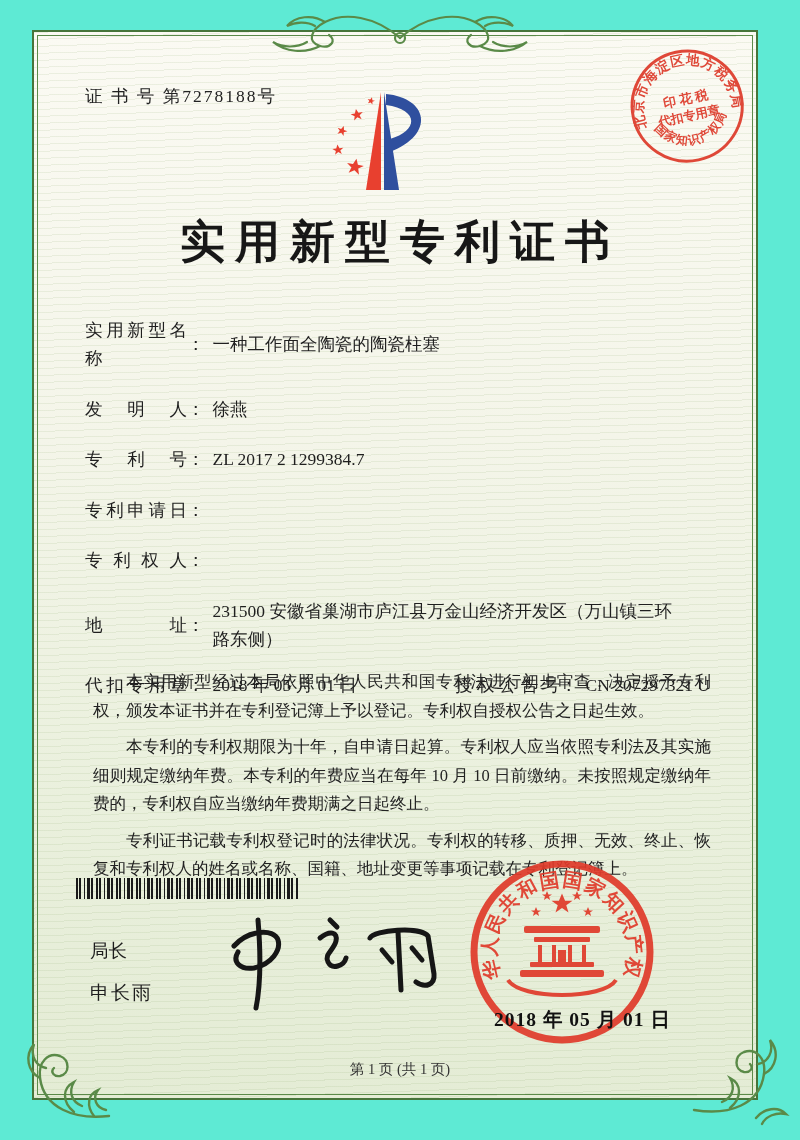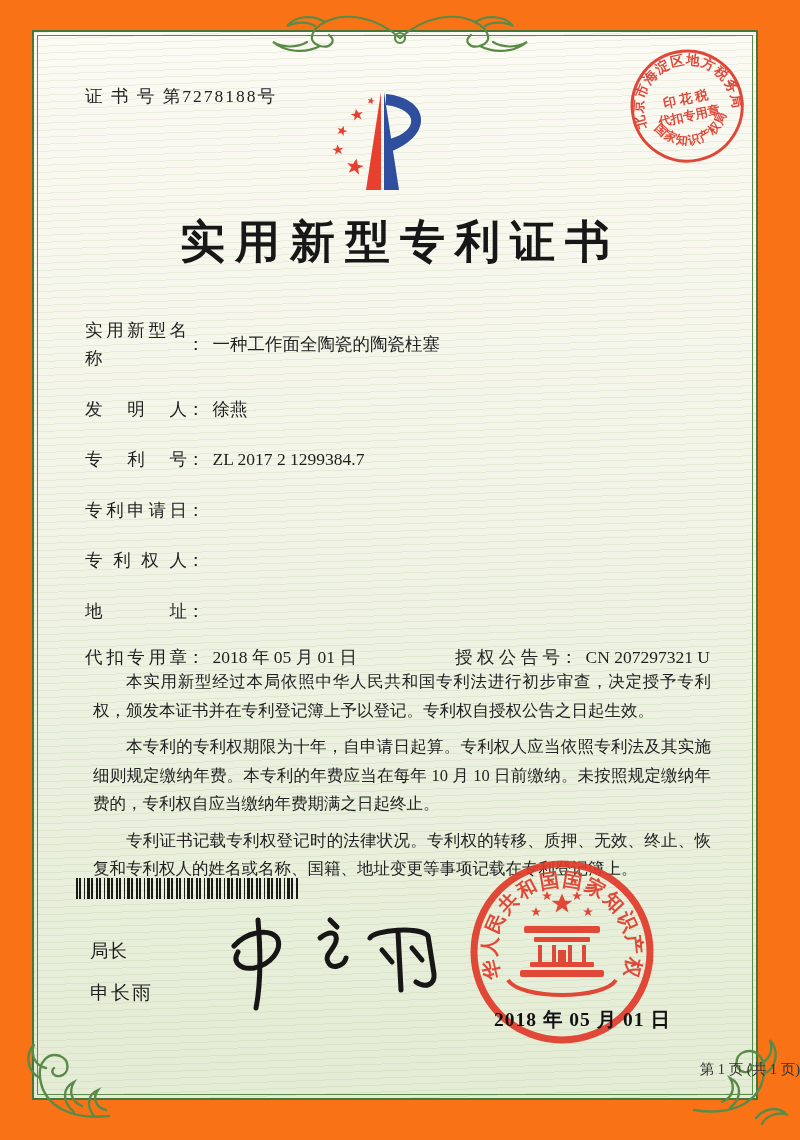--- a/index.html
+++ b/index.html
@@ -1,17 +1,17 @@
 <!DOCTYPE html>
 <html><head>
 <meta charset="utf-8">
 <style>
   html,body{margin:0;padding:0;background:#efedе8;}
   body{background:#efede8;font-family:"Liberation Serif","DejaVu Serif",serif;}
-  .page{position:relative;width:800px;height:1140px;margin:0 auto;background:#f97316;overflow:hidden;}
+  .page{position:relative;width:800px;height:1140px;margin:0 auto;background:#5eead4;overflow:hidden;}
   
   .frame{position:absolute;left:32px;top:30px;width:726px;height:1070px;
          border:2px solid #47753a;box-sizing:border-box;
          background:linear-gradient(180deg,#fbfaf3 0%,#f4f5e9 38%,#eaf0dd 72%,#e4ecd5 100%);}
   .frame::before{content:"";position:absolute;inset:3px;border:1px solid #5a8a48;}
   .frame::after{content:"";position:absolute;inset:0;
      background:repeating-linear-gradient(178deg,rgba(140,170,110,.14) 0 1px,rgba(0,0,0,0) 1px 7px);
      pointer-events:none;}
   .ornament{position:absolute;color:#5a8a48;}
   .content{position:absolute;inset:0;color:#1f1f1f;}
@@ -33,21 +33,21 @@
   .body-text p{margin:8px;text-indent:2em;}
   .barcode{position:absolute;left:76px;top:878px;width:223px;height:21px;
      background:repeating-linear-gradient(90deg,#1a1a1a 0 2px,rgba(0,0,0,0) 2px 3px,
        #1a1a1a 3px 5px,rgba(0,0,0,0) 5px 8px,#1a1a1a 8px 9px,rgba(0,0,0,0) 9px 11px,
        #1a1a1a 11px 14px,rgba(0,0,0,0) 14px 15px,#1a1a1a 15px 17px,rgba(0,0,0,0) 17px 20px);}
   .director{position:absolute;left:90px;top:938px;font-size:18.5px;color:#1d1d1d;}
   .director .dname{margin-top:17px;font-size:19px;letter-spacing:2px;}
   .signature{position:absolute;left:212px;top:912px;}
   .seal{position:absolute;left:462px;top:852px;}
   .seal-date{position:absolute;left:494px;top:1006px;font-size:19.5px;letter-spacing:1px;color:#111;font-weight:600;}
-  .page-num{position:absolute;left:0;top:1060px;width:100%;text-align:right;font-size:14.5px;color:#333;}
+  .page-num{position:absolute;left:0;top:1060px;width:100%;text-align:center;font-size:14.5px;color:#333;}
   .stamp{position:absolute;left:618px;top:40px;transform:rotate(-12deg);}
 </style>
 </head>
 <body>
 
 <div class="page">
 
   <div class="frame"></div>
 
   <svg class="ornament" style="left:265px;top:8px;" width="270" height="52" viewBox="0 0 270 52">
@@ -140,20 +140,21 @@
         <span class="flabel">专利申请日</span>
           <span class="fcolon">：</span>
       </div>
       <div class="frow">
         <span class="flabel">专利权人</span>
           <span class="fcolon">：</span>
       </div>
       <div class="frow" style="margin-bottom:18px;">
         <span class="flabel">地址</span>
           <span class="fcolon">：</span>
+        <span class="fvalue" style="max-width:470px;">231500 安徽省巢湖市庐江县万金山经济开发区（万山镇三环路东侧）</span>
       </div>
       <div class="frow grant-row">
         <span class="grant-left">
           <span class="flabel">代扣专用章</span>
             <span class="fcolon">：</span>
           <span>2018 年 05 月 01 日</span>
         </span>
         <span class="grant-right">
           <span class="flabel">授权公告号</span>
             <span class="fcolon">：</span>

